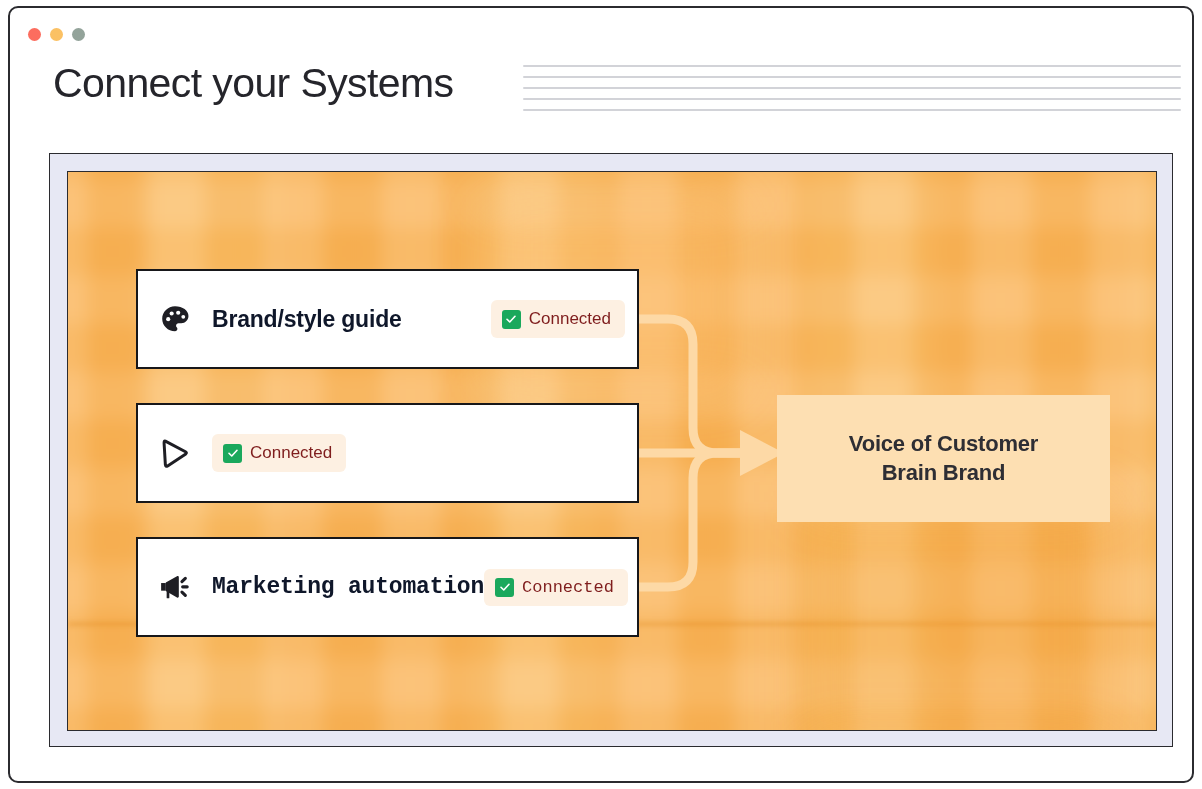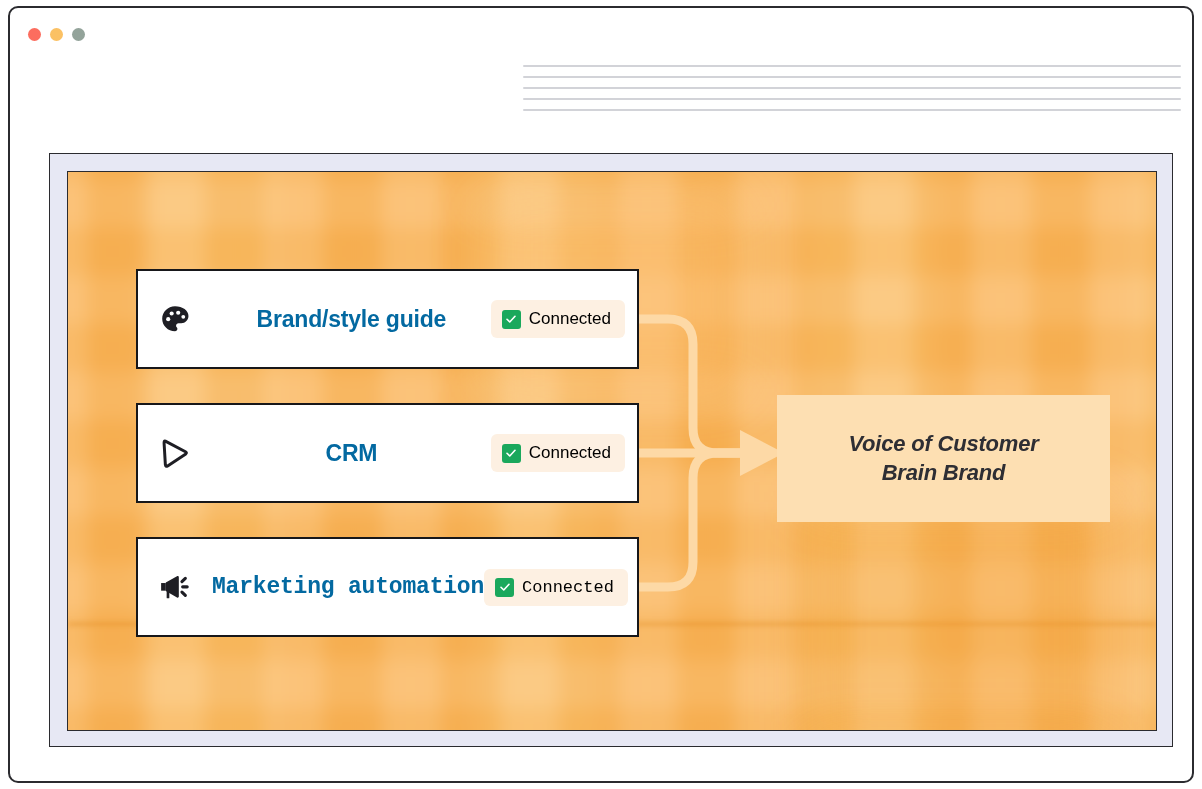--- a/index.html
+++ b/index.html
@@ -154,24 +154,23 @@
     width: 74px;
     flex: 0 0 74px;
     display: flex;
     align-items: center;
     justify-content: center;
     color: #1e1e24;
   }
 
   .card-label {
     flex: 1 1 auto;
-    text-align: center;
     font-size: 23px;
     font-weight: 700;
-    color: #0369a1;
+    color: #0f172a;
     letter-spacing: -0.2px;
     white-space: nowrap;
   }
 
   .status-badge {
     flex: 0 0 auto;
     margin-right: 12px;
     display: flex;
     align-items: center;
     gap: 8px;
@@ -184,58 +183,58 @@
     height: 19px;
     flex: 0 0 19px;
     background: #1aa85c;
     border-radius: 3px;
     display: flex;
     align-items: center;
     justify-content: center;
   }
   .badge-text {
     font-size: 17px;
-    color: #000000;
+    color: #7f1d1d;
     white-space: nowrap;
   }
 
   
   #destination-box {
     position: absolute;
     left: 709px;
     top: 223px;
     width: 333px;
     height: 127px;
     background: #fddfb2;
     display: flex;
     flex-direction: column;
     align-items: center;
     justify-content: center;
     gap: 3px;
-    font-style: italic;
   }
   .destination-line {
     font-size: 22px;
     font-weight: 700;
     color: #2e2e34;
     letter-spacing: -0.2px;
     white-space: nowrap;
   }
 </style>
 </head>
 <body>
 
 <div id="browser-window">
 
   <div id="titlebar">
     <span id="dot-close" class="win-dot"></span>
     <span id="dot-minimize" class="win-dot"></span>
     <span id="dot-maximize" class="win-dot"></span>
   </div>
 
+  <h1 id="page-title">Connect your Systems</h1>
 
   <div id="title-lines">
     <div class="title-line"></div>
     <div class="title-line"></div>
     <div class="title-line"></div>
     <div class="title-line"></div>
     <div class="title-line"></div>
   </div>
 
   <div id="diagram-frame">
@@ -275,21 +274,20 @@
           <span class="badge-text">Connected</span>
         </span>
       </div>
 
       <div id="card-crm" class="system-card">
         <span class="card-icon">
           <svg width="34" height="34" viewBox="0 0 24 24" fill="none" stroke="currentColor" stroke-width="2.1" stroke-linejoin="round" stroke-linecap="round" aria-hidden="true">
             <path d="M5.2 3.6 L19.4 11.1 Q20.6 11.8 19.6 12.7 L6.8 21.1 Q5.4 21.9 5.2 20.2 L4.3 5.1 Q4.2 3.1 5.2 3.6 Z"></path>
           </svg>
         </span>
-        <span class="card-label">CRM</span>
         <span class="status-badge">
           <span class="badge-check">
             <svg width="12" height="12" viewBox="0 0 24 24" fill="none" stroke="#ffffff" stroke-width="3.2" stroke-linecap="round" stroke-linejoin="round">
                 <polyline points="4,12.5 9.5,18 20,6.5"></polyline>
               </svg>
           </span>
           <span class="badge-text">Connected</span>
         </span>
       </div>
 

